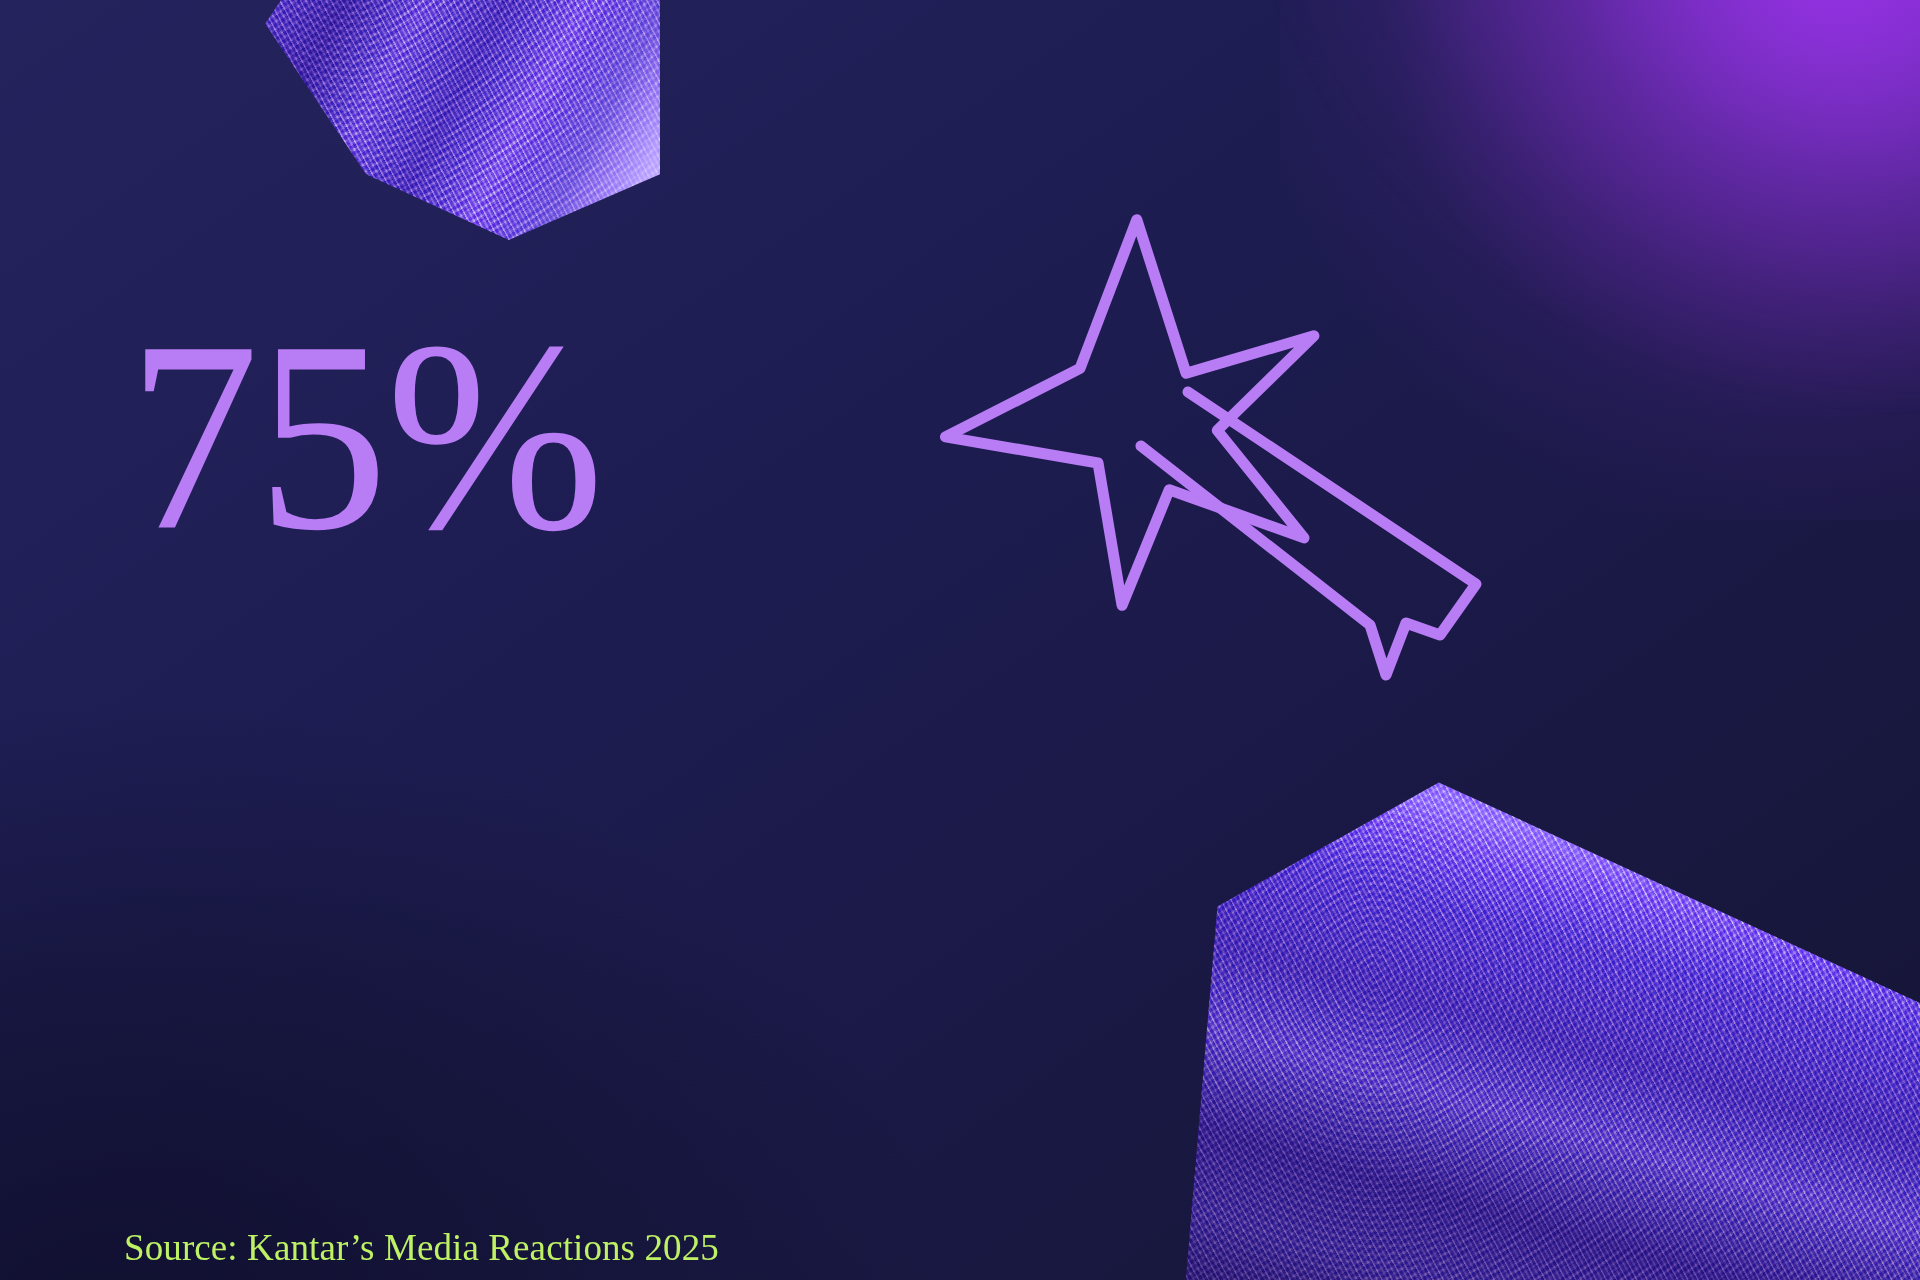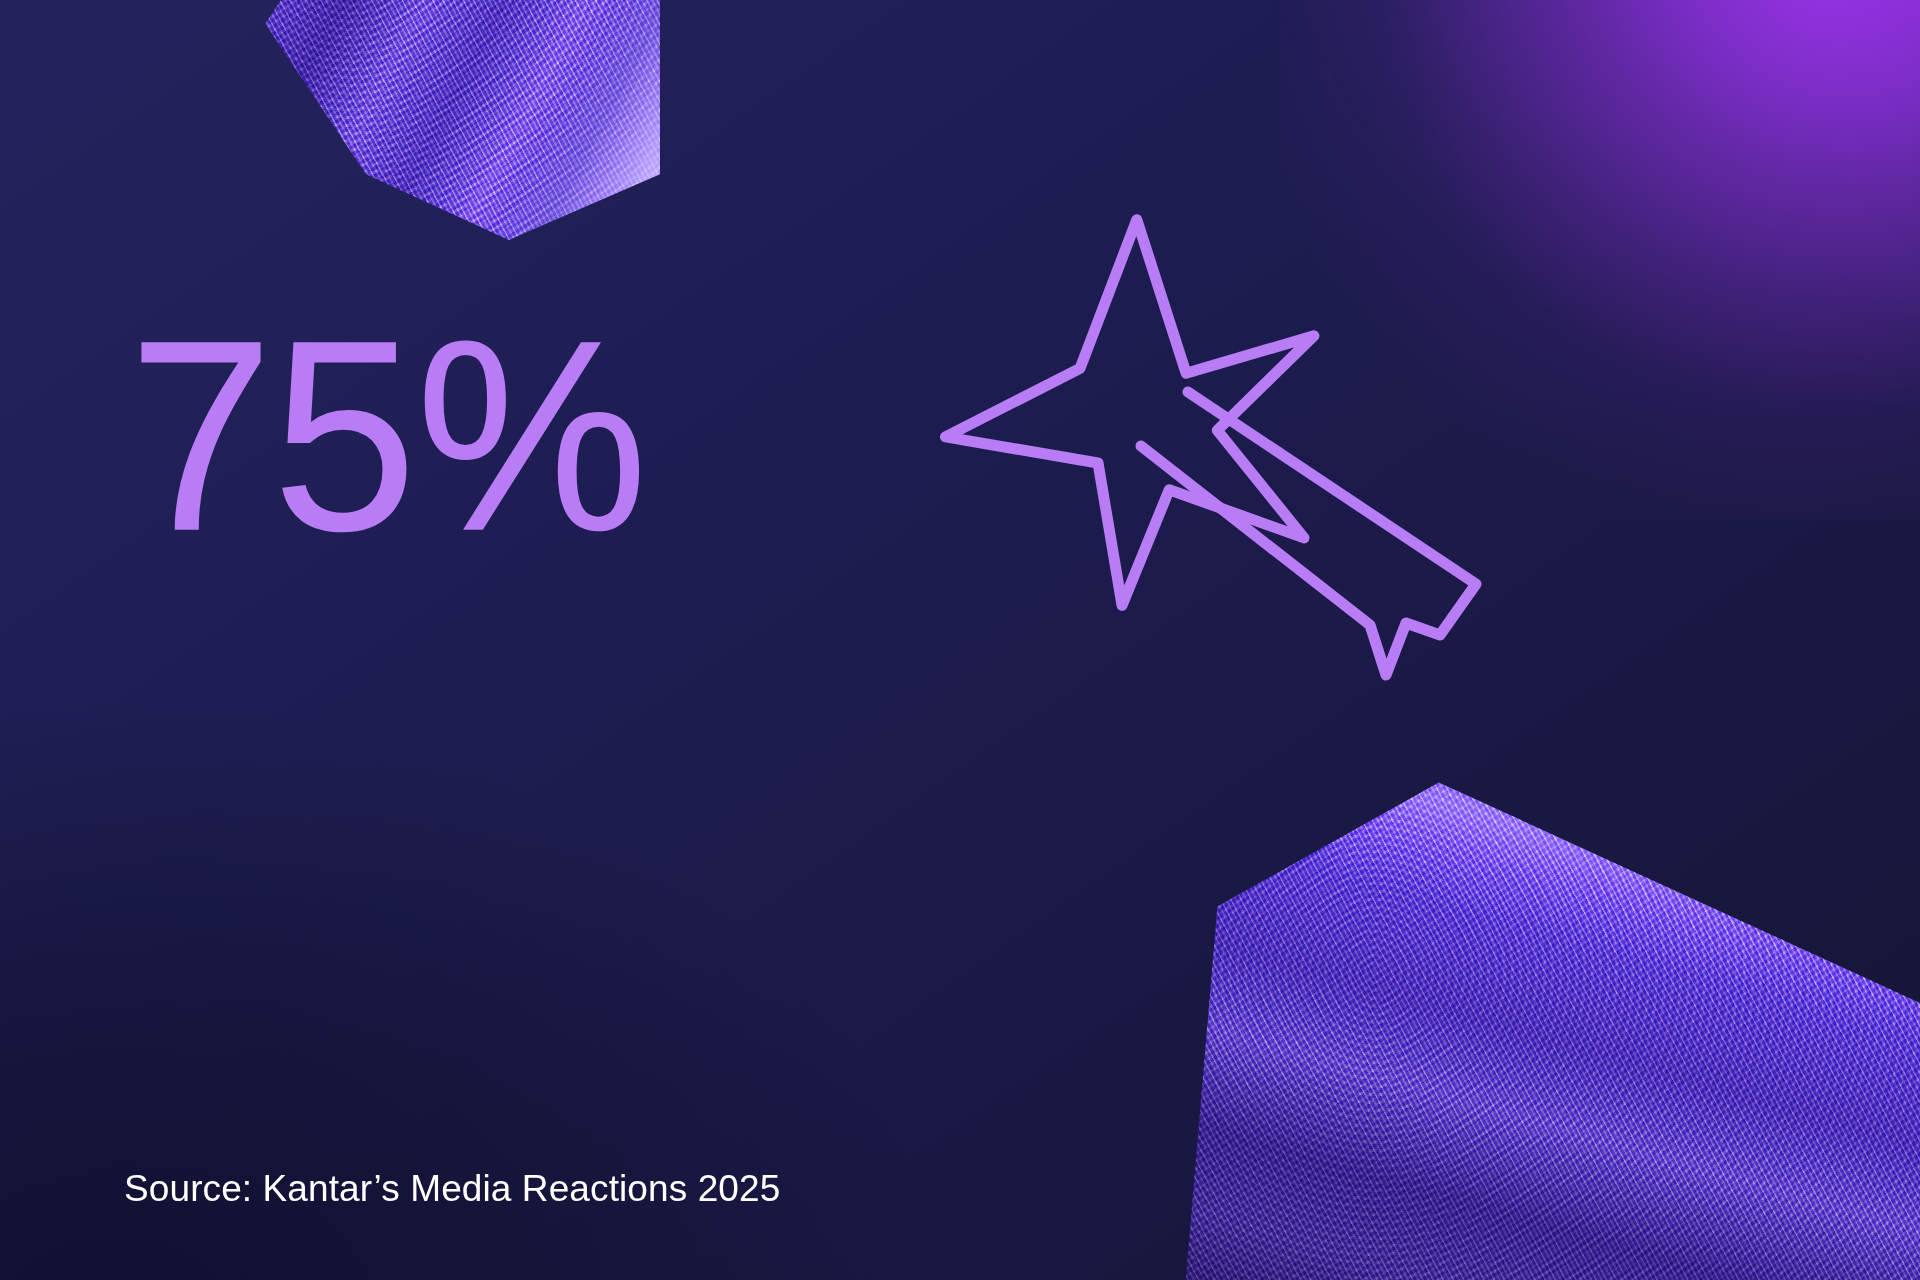--- a/index.html
+++ b/index.html
@@ -3,21 +3,21 @@
 <meta charset="utf-8">
 <style>
   html,body{margin:0;padding:0;background:#0f0f2a;}
   *{box-sizing:border-box;}
 
   #stage{
     position:relative;
     width:1920px;
     height:1280px;
     overflow:hidden;
-    font-family:Liberation Sans, sans-serif;
+    font-family:Liberation Serif, serif;
     background:#1b1a4e;
   }
 
   
   .bg-base{
     position:absolute; inset:0;
     background:
       linear-gradient(145deg, #23225c 0%, #1d1c52 35%, #191845 65%, #141433 100%);
   }
   .bg-glow-tr{
@@ -155,25 +155,25 @@
     font-size:55px;
     line-height:1.165;
     font-weight:bold;
     letter-spacing:-.4px;
     color:#b87cf5;
   }
   #headline .ln{ display:block; white-space:nowrap; }
 
   #source{
     position:absolute;
-    left:124px; top:1168px;
+    left:124px; top:1226px;
     font-size:37px;
     font-weight:300;
     letter-spacing:.1px;
-    color:#ffffff;
+    color:#bef264;
     white-space:nowrap;
   }
 </style>
 </head>
 <body>
 
 <div id="stage">
 
   <div class="bg-base"></div>
   <div class="bg-glow-tr"></div>

